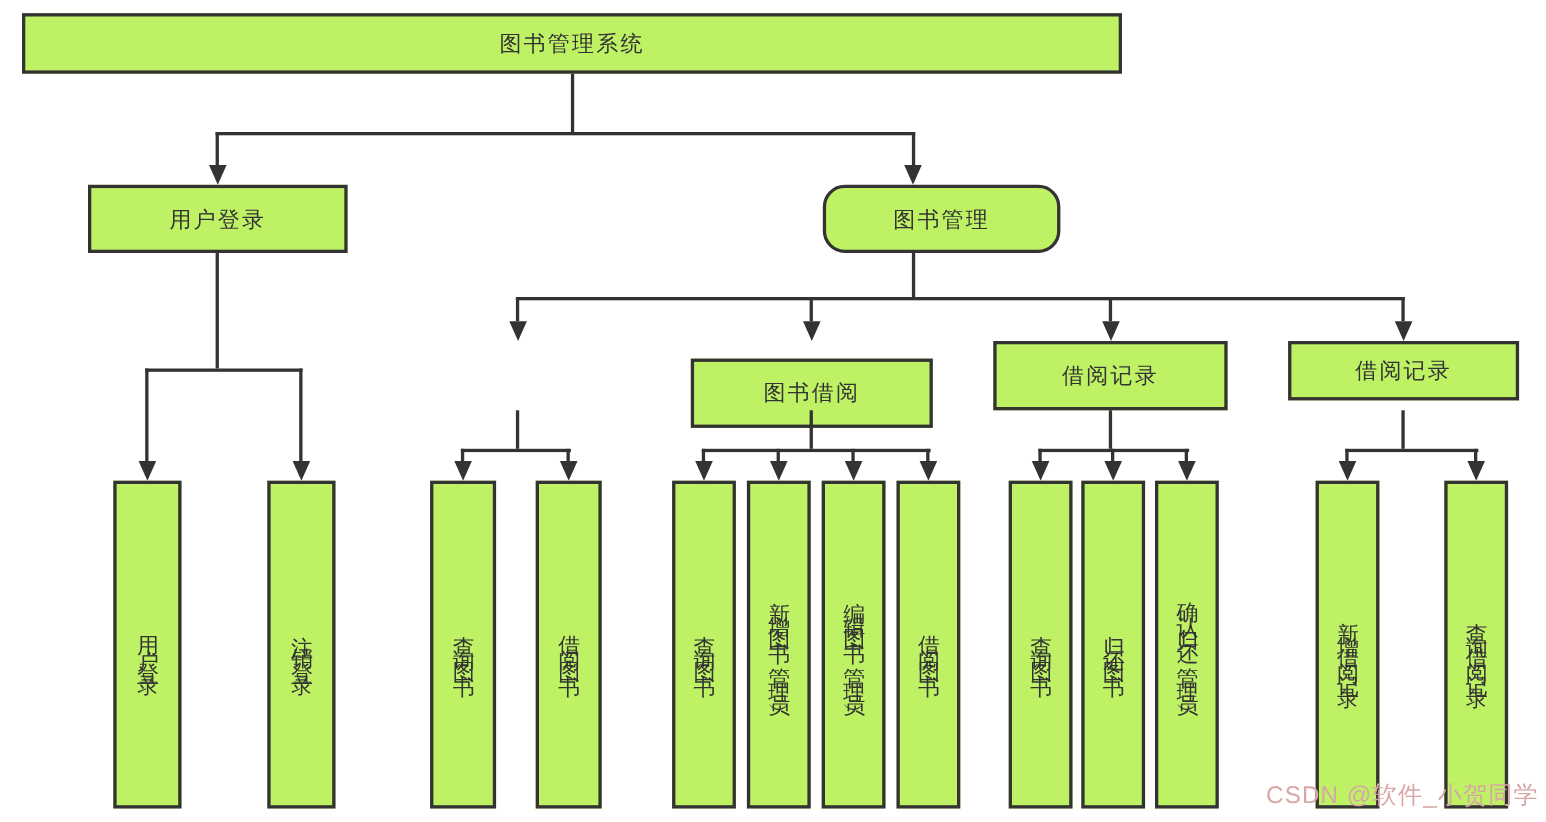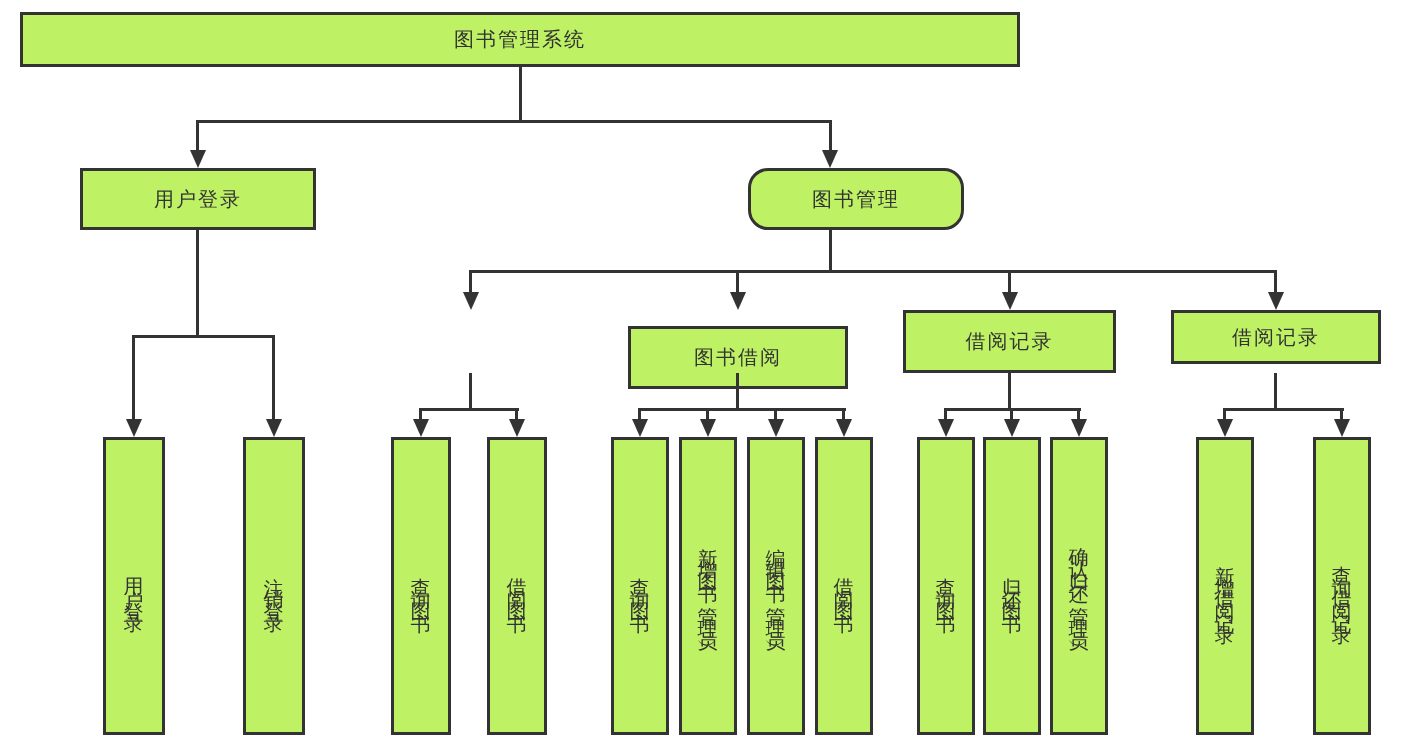--- a/index.html
+++ b/index.html
@@ -141,14 +141,15 @@
   <div class="box vbox" style="left:747px; top:437px; width:58px; height:298px;">编辑图书（管理员）</div>
   <div class="box vbox" style="left:815px; top:437px; width:58px; height:298px;">借阅图书</div>
 
   <div class="box vbox" style="left:917px; top:437px; width:58px; height:298px;">查询图书</div>
   <div class="box vbox" style="left:983px; top:437px; width:58px; height:298px;">归还图书</div>
   <div class="box vbox" style="left:1050px; top:437px; width:58px; height:298px;">确认归还（管理员）</div>
 
   <div class="box vbox" style="left:1196px; top:437px; width:58px; height:298px;">新增借阅记录</div>
   <div class="box vbox" style="left:1313px; top:437px; width:58px; height:298px;">查询借阅记录</div>
 
+  <div class="watermark">CSDN @软件_小贺同学</div>
 
 </div>
 
 </body></html>

